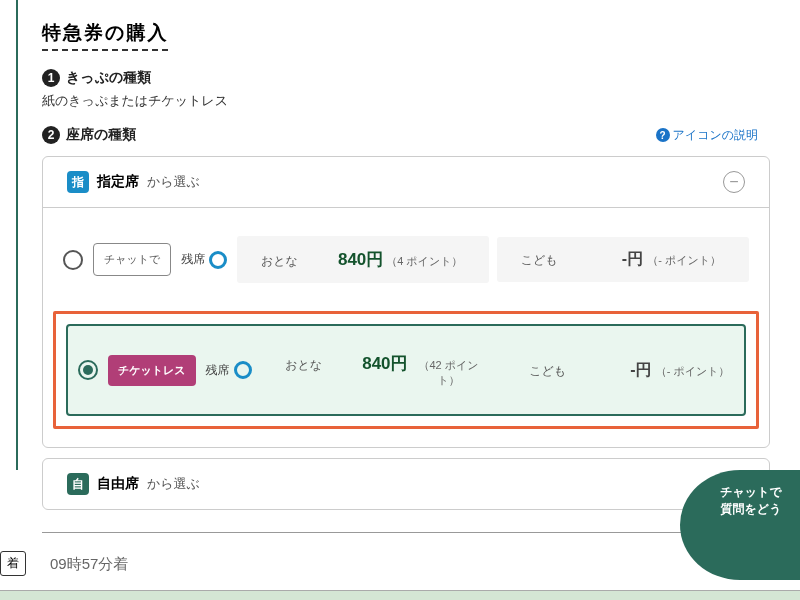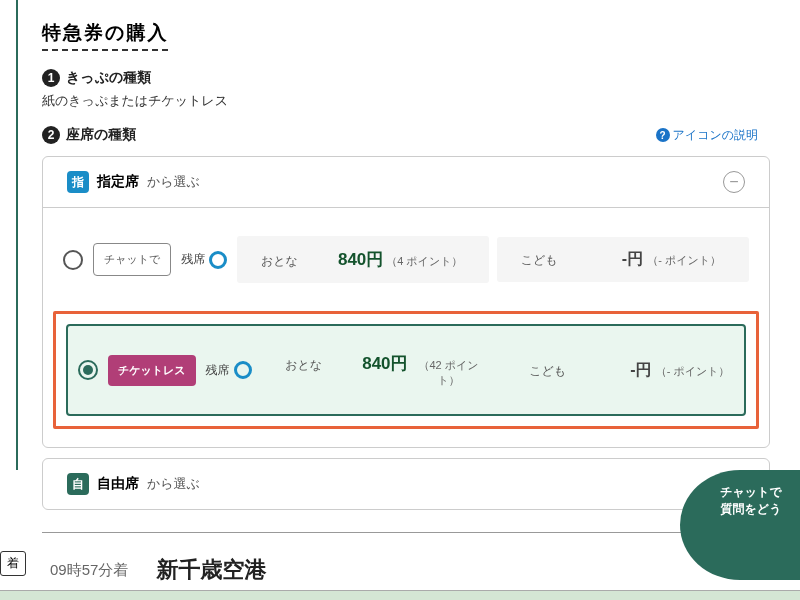--- a/index.html
+++ b/index.html
@@ -414,21 +414,20 @@
       </div>
       <div class="toggle-btn plus">
         <span>+</span>
       </div>
     </div>
   </div>
 
   <div class="arrival-row">
     <span class="arrival-badge">着</span>
     <span class="arrival-time">09時57分着</span>
-    <span class="arrival-station">新千歳空港</span>
   </div>
 </div>
 
 <div class="chat-bubble">
   <div>チャットで</div>
   <div>質問をどう</div>
 </div>
 
 <div class="bottom-bar"></div>
 

